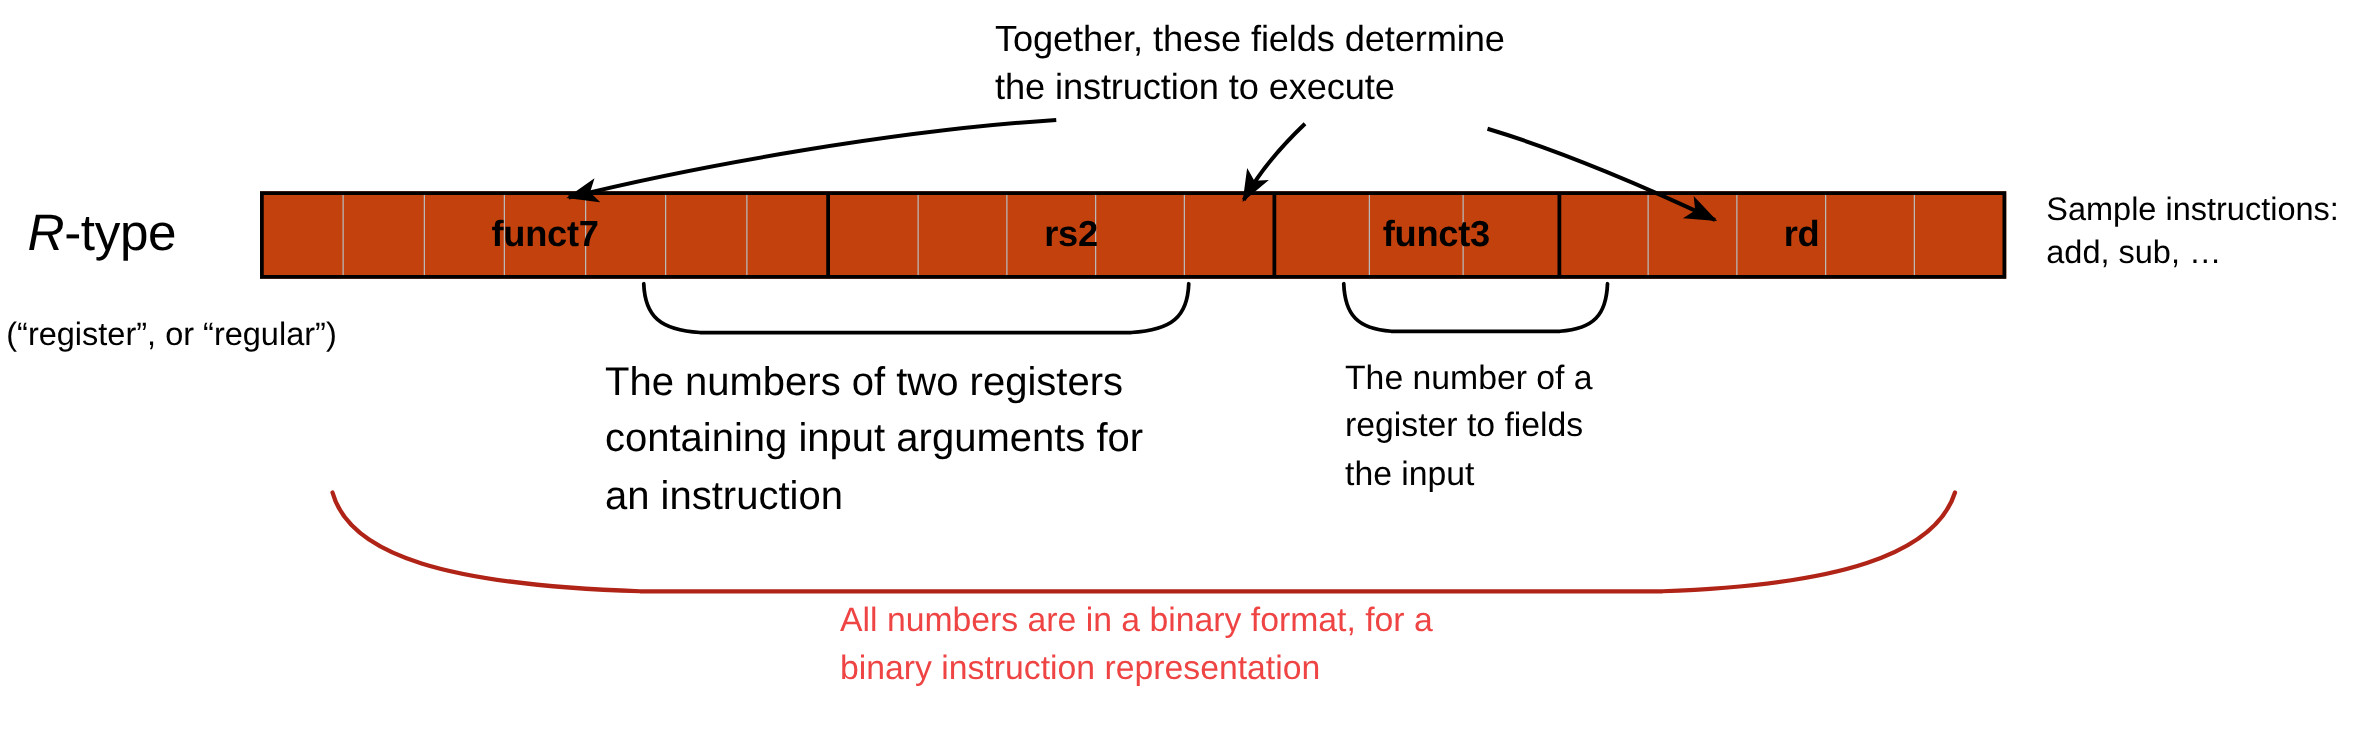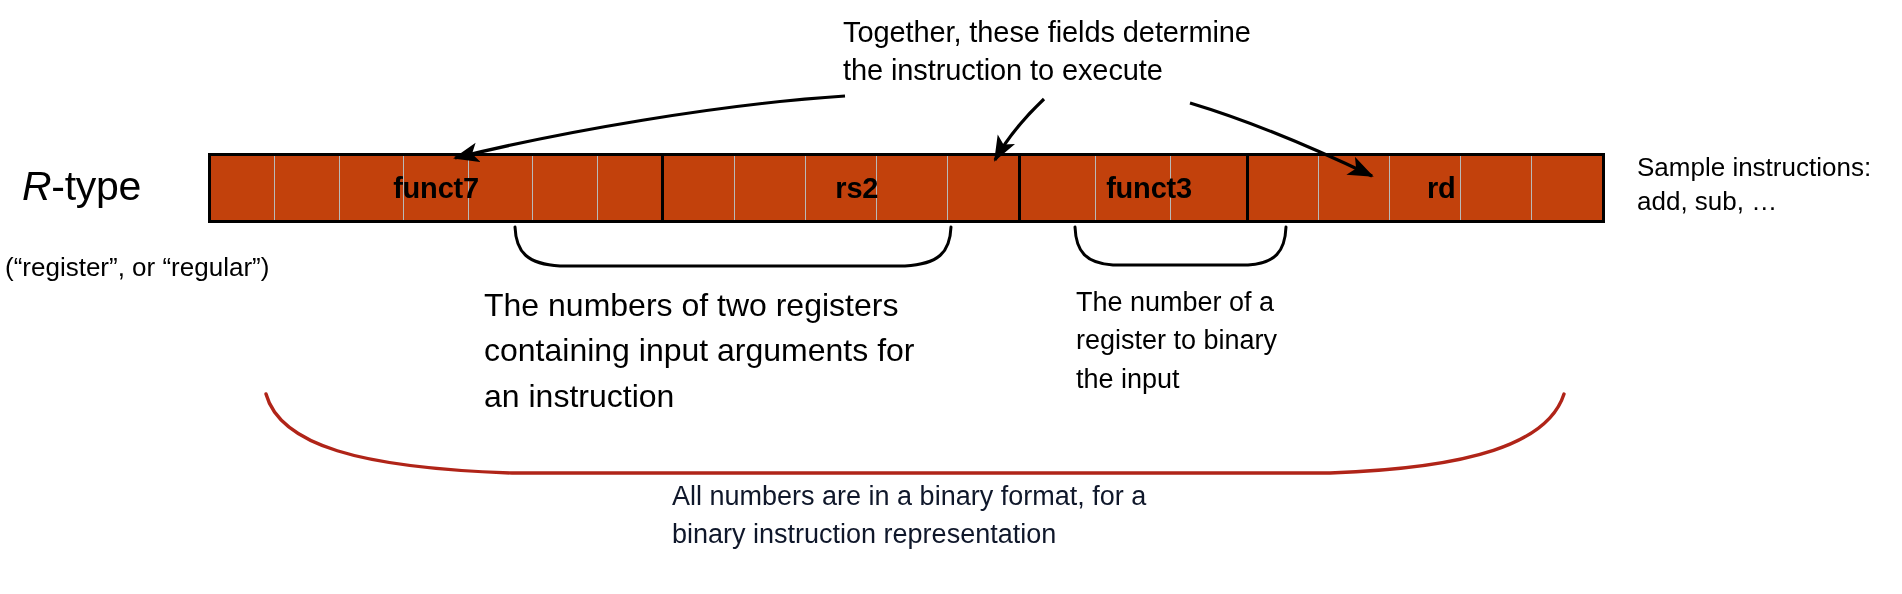--- a/index.html
+++ b/index.html
@@ -34,21 +34,21 @@
   }
 
   
   .txt {
     position: absolute;
     white-space: pre;
     line-height: 1.30;
   }
 
   #top-note {
-    left: 843px;
+    left: 796px;
     top: 14px;
     font-size: 29px;
     letter-spacing: -0.1px;
   }
 
   #type-label {
     left: 22px;
     top: 160px;
     font-size: 41px;
     letter-spacing: -0.3px;
@@ -152,24 +152,24 @@
 <span>the instruction to execute</span></div>
 
   <div class="txt" id="sample-note"><span>Sample instructions:</span>
 <span>add, sub, …</span></div>
 
   <div class="txt" id="rs-note"><span>The numbers of two registers</span>
 <span>containing input arguments for</span>
 <span>an instruction</span></div>
 
   <div class="txt" id="rd-note"><span>The number of a</span>
-<span>register to binary</span>
+<span>register to fields</span>
 <span>the input</span></div>
 
-  <div class="txt" id="red-note" style="color: #0f172a;"><span>All numbers are in a binary format, for a</span>
+  <div class="txt" id="red-note" style="color: #ef4444;"><span>All numbers are in a binary format, for a</span>
 <span>binary instruction representation</span></div>
 
   <div id="strip">
 
     <div class="field" style="flex:7 1 0">
       <span class="cells">
           <i></i>
           <i></i>
           <i></i>
           <i></i>

